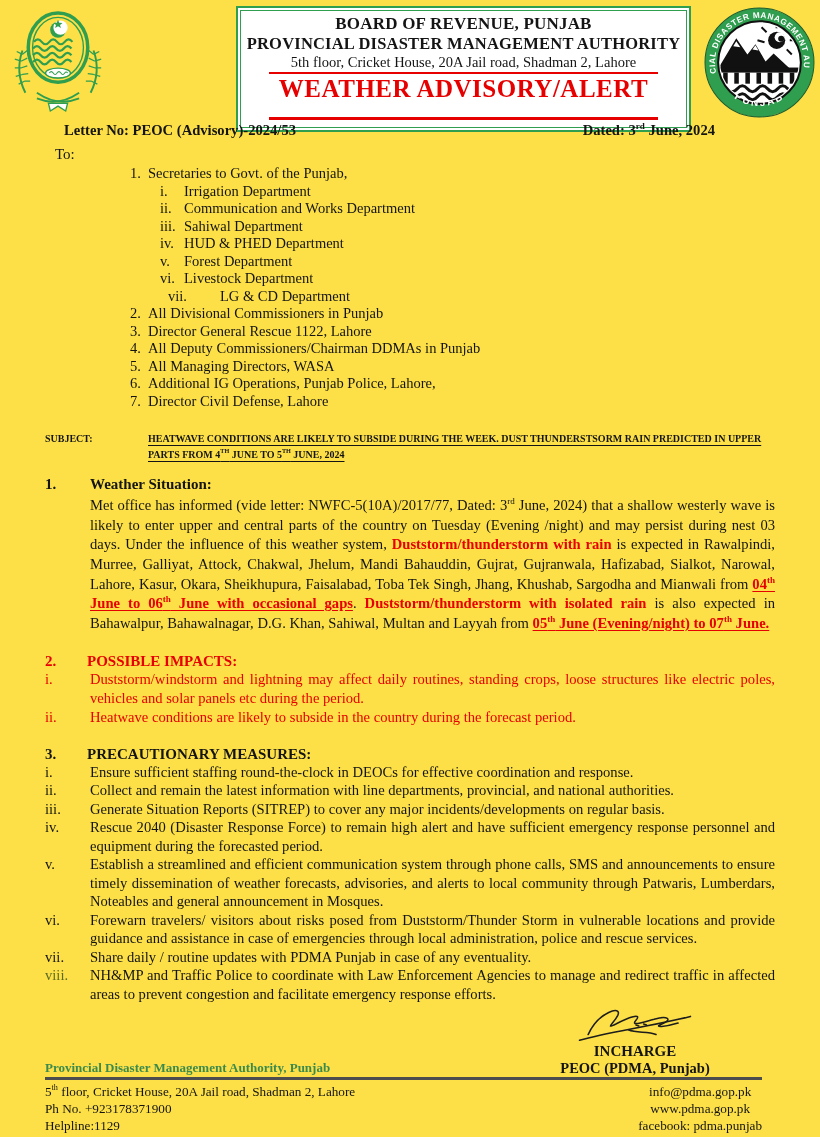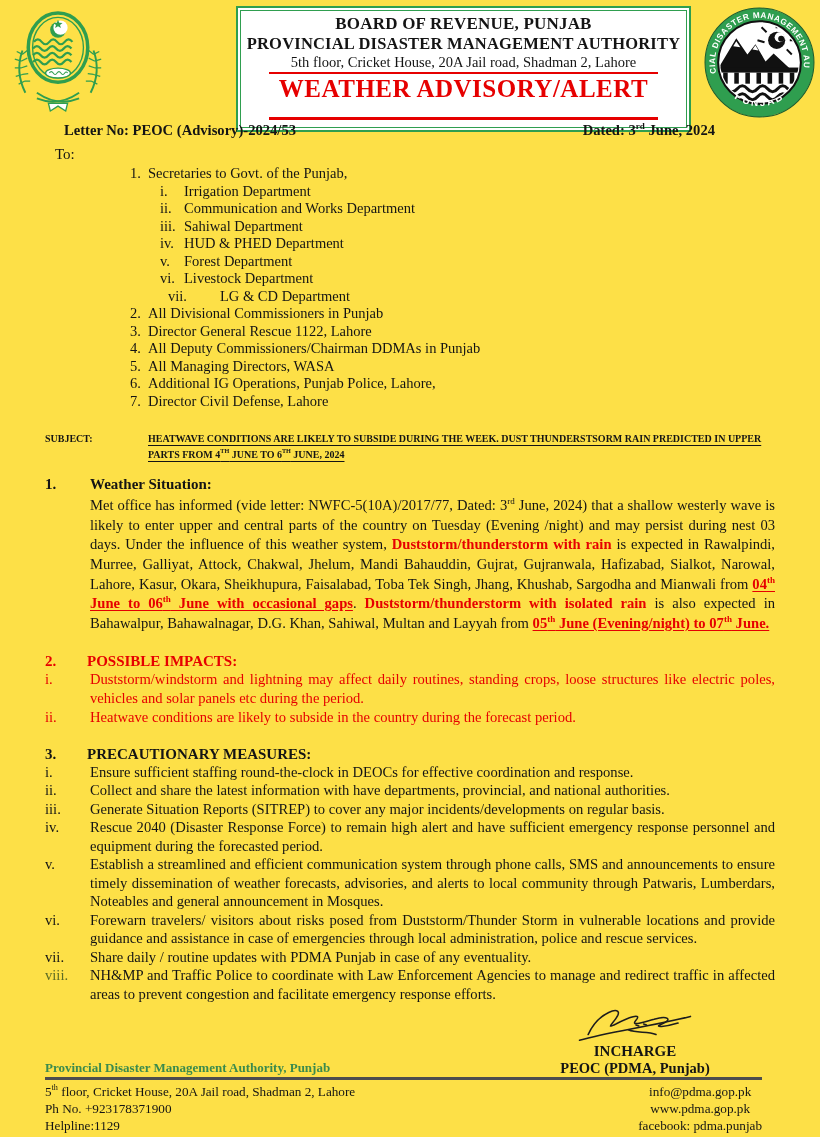--- a/index.html
+++ b/index.html
@@ -236,21 +236,21 @@
         <span>Additional IG Operations, Punjab Police, Lahore,</span>
       </div>
     <div class="r-row">
         <span class="r-num">7.</span>
         <span>Director Civil Defense, Lahore</span>
       </div>
   </div>
 
   <div class="subject">
     <div class="subject-label">SUBJECT:</div>
-    <div class="subject-text"><span>HEATWAVE CONDITIONS ARE LIKELY TO SUBSIDE DURING THE WEEK. DUST THUNDERSTSORM RAIN PREDICTED IN UPPER PARTS FROM 4</span><sup>TH</sup><span> JUNE TO 6</span><sup>TH</sup><span> JUNE, 2024</span></div>
+    <div class="subject-text"><span>HEATWAVE CONDITIONS ARE LIKELY TO SUBSIDE DURING THE WEEK. DUST THUNDERSTSORM RAIN PREDICTED IN UPPER PARTS FROM 4</span><sup>TH</sup><span> JUNE TO 5</span><sup>TH</sup><span> JUNE, 2024</span></div>
   </div>
 
   <div class="section">
     <div class="sec-head">
       <span class="sec-num">1.</span>
         <span>Weather Situation:</span>
     </div>
     <p class="par"><span>Met office has informed (vide letter: NWFC-5(10A)/2017/77, Dated: 3</span><sup>rd</sup><span> June, 2024) that a shallow westerly wave is likely to enter upper and central parts of the country on Tuesday (Evening /night) and may persist during nest 03 days. Under the influence of this weather system, </span><span class="red-bold">Duststorm/thunderstorm with rain</span><span> is expected in Rawalpindi, Murree, Galliyat, Attock, Chakwal, Jhelum, Mandi Bahauddin, Gujrat, Gujranwala, Hafizabad, Sialkot, Narowal, Lahore, Kasur, Okara, Sheikhupura, Faisalabad, Toba Tek Singh, Jhang, Khushab, Sargodha and Mianwali from </span><span class="red-bold u"><span>04</span><sup>th</sup><span> June to 06</span><sup>th</sup><span> June with occasional gaps</span></span><span>. </span><span class="red-bold">Duststorm/thunderstorm with isolated rain</span><span> is also expected in Bahawalpur, Bahawalnagar, D.G. Khan, Sahiwal, Multan and Layyah from </span><span class="red-bold u"><span>05</span><sup>th</sup><span> June (Evening/night) to 07</span><sup>th</sup><span> June.</span></span></p>
   </div>
 
@@ -273,21 +273,21 @@
     <div class="sec-head">
       <span class="sec-num narrow">3.</span>
         <span>PRECAUTIONARY MEASURES:</span>
     </div>
     <div class="item-row">
         <span class="item-num">i.</span>
         <span class="item-text">Ensure sufficient staffing round-the-clock in DEOCs for effective coordination and response.</span>
       </div>
     <div class="item-row">
         <span class="item-num">ii.</span>
-        <span class="item-text">Collect and share the latest information with have departments, provincial, and national authorities.</span>
+        <span class="item-text">Collect and remain the latest information with line departments, provincial, and national authorities.</span>
       </div>
     <div class="item-row">
         <span class="item-num">iii.</span>
         <span class="item-text">Generate Situation Reports (SITREP) to cover any major incidents/developments on regular basis.</span>
       </div>
     <div class="item-row">
         <span class="item-num">iv.</span>
         <span class="item-text">Rescue 2040 (Disaster Response Force) to remain high alert and have sufficient emergency response personnel and equipment during the forecasted period.</span>
       </div>
     <div class="item-row">

